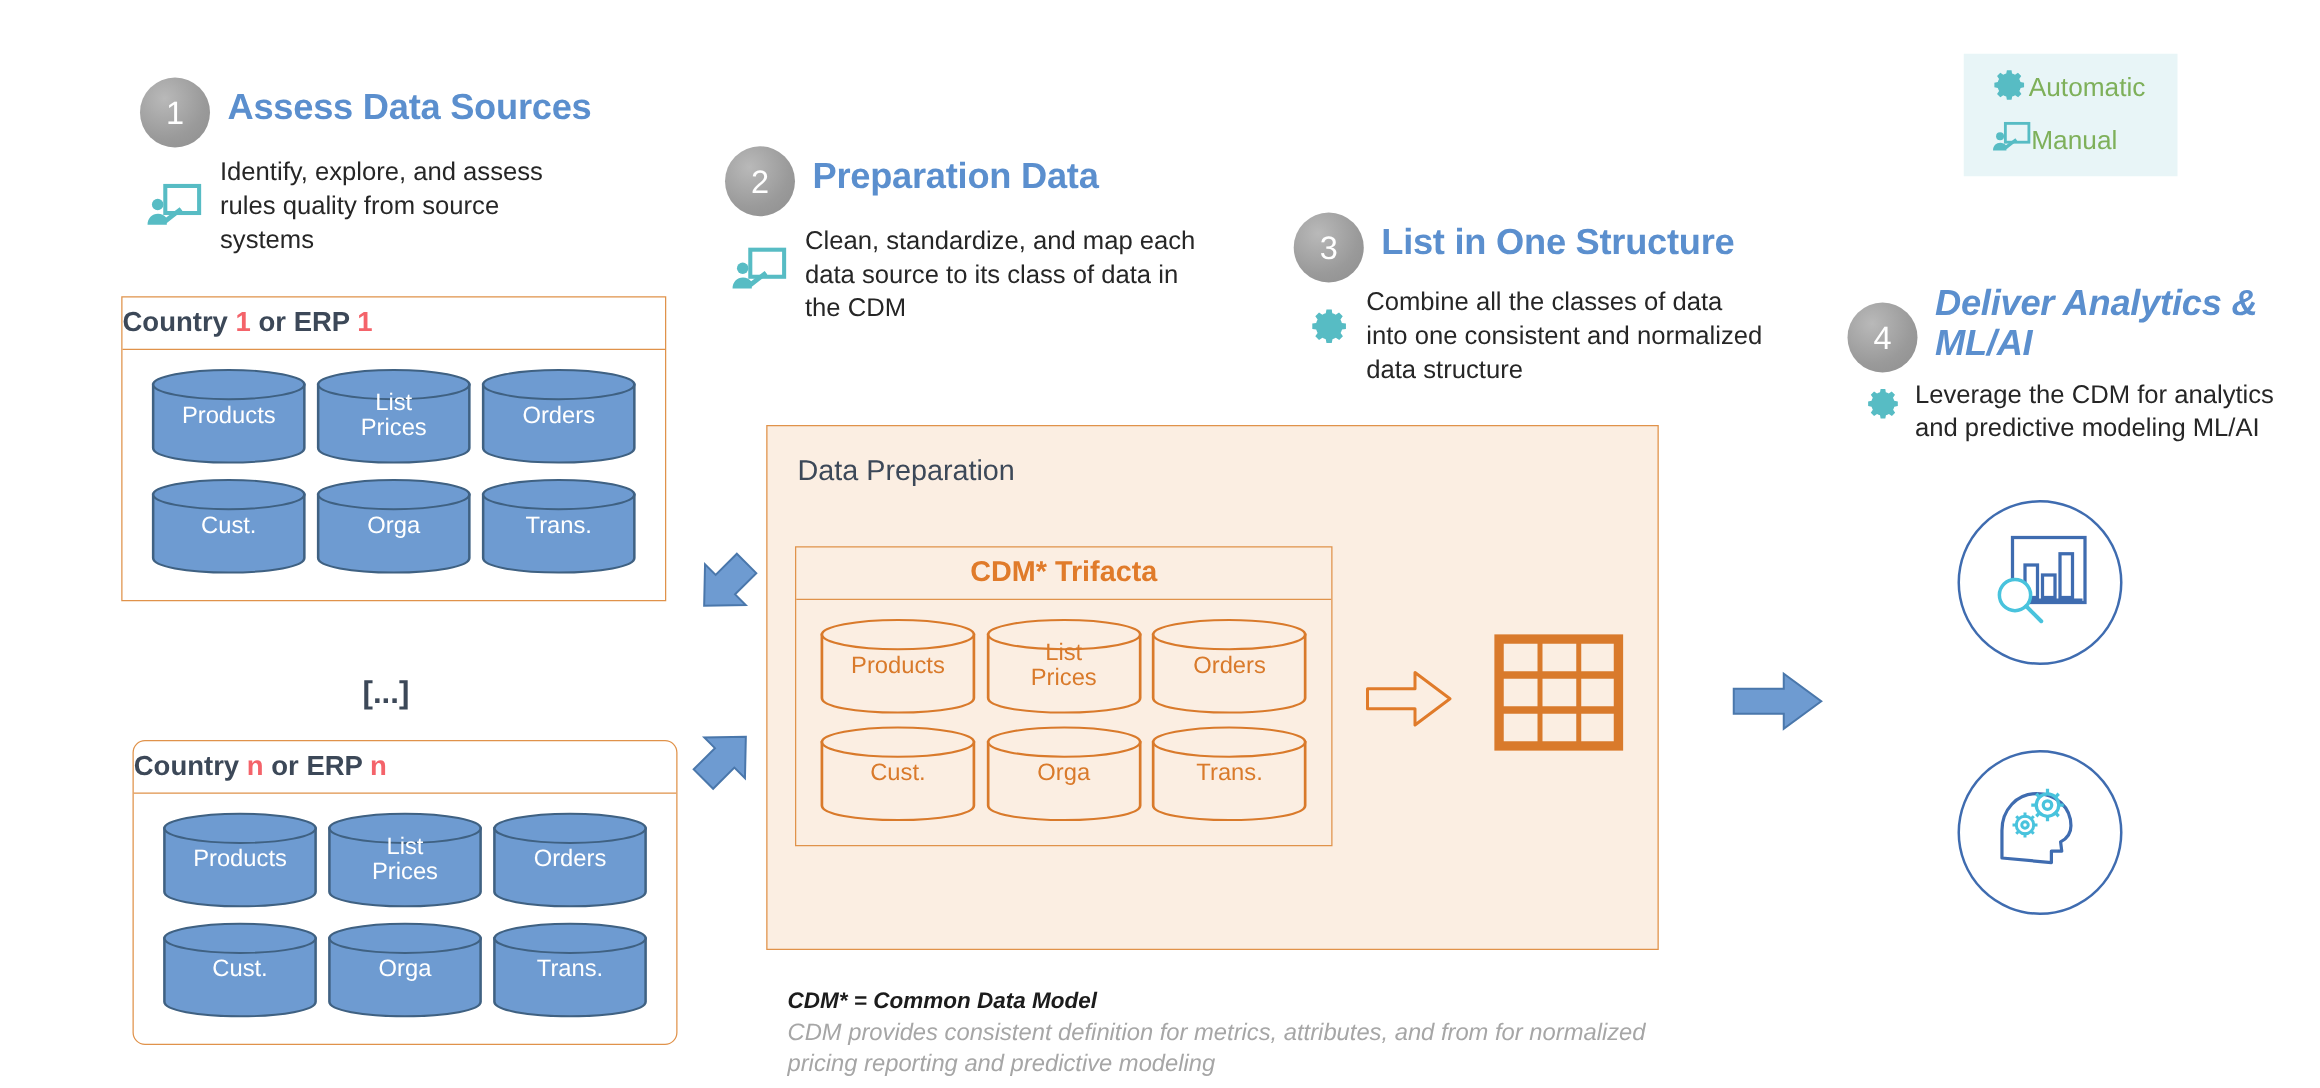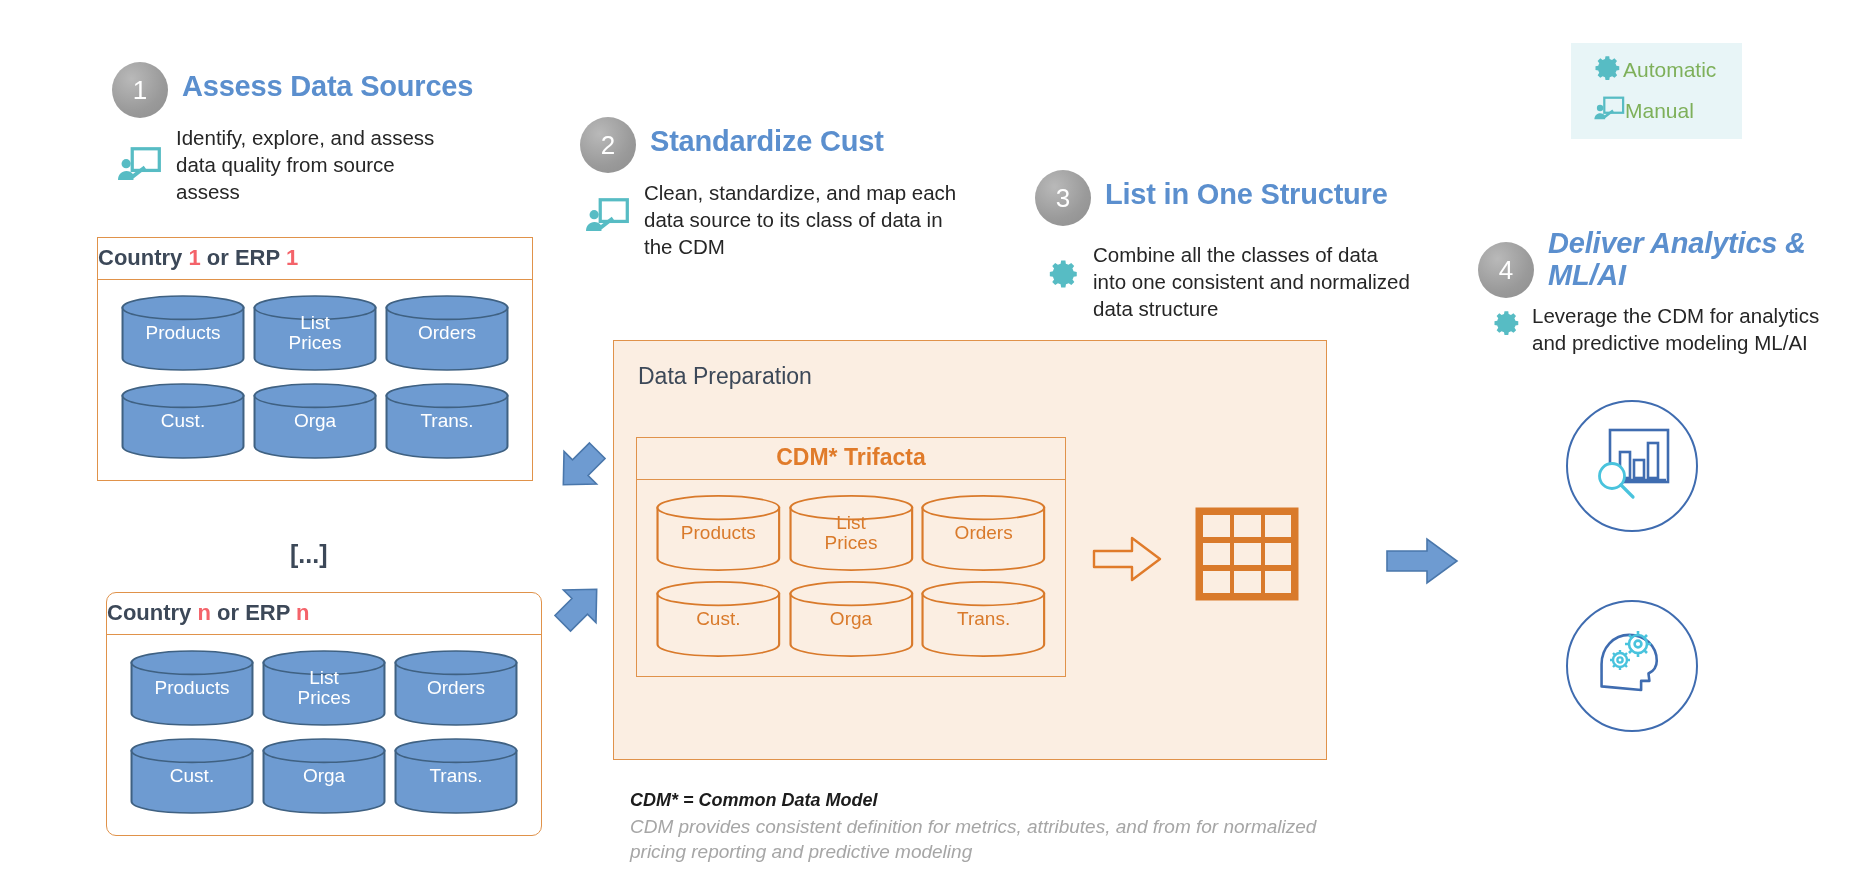--- a/index.html
+++ b/index.html
@@ -85,47 +85,47 @@
     <div class="step-title" style="padding-top:9px;">Assess Data Sources</div>
   </div>
   <div style="display:flex;align-items:flex-start;gap:14px;margin-top:6px;">
     <span class="ico" style="margin-left:4px;margin-top:22px;">
       <svg width="46" height="38" viewBox="0 0 34 28">
         <rect x="12" y="2" width="20" height="16" fill="none" stroke="#57bcc4" stroke-width="2.4"></rect>
         <circle cx="7.5" cy="13" r="3.4" fill="#57bcc4"></circle>
         <path fill="#57bcc4" d="M1.5 25c0-4 2.7-6.6 6.2-6.6 2 0 3.7.8 4.8 2.2l8-6 1.6 2.1-9.2 7.2v1.1z"></path>
       </svg>
     </span>
-    <div class="step-desc" style="width:280px;">Identify, explore, and assess data quality from source assess</div>
+    <div class="step-desc" style="width:280px;">Identify, explore, and assess rules quality from source systems</div>
   </div>
 </div>
 
 <div class="abs" style="left:580px;top:117px;width:420px;">
   <div style="display:flex;align-items:flex-start;gap:14px;">
     <div class="step-num">2</div>
-    <div class="step-title" style="padding-top:9px;">Standardize Cust</div>
+    <div class="step-title" style="padding-top:9px;">Preparation Data</div>
   </div>
   <div style="display:flex;align-items:flex-start;gap:14px;margin-top:6px;">
     <span class="ico" style="margin-left:4px;margin-top:18px;">
       <svg width="46" height="38" viewBox="0 0 34 28">
         <rect x="12" y="2" width="20" height="16" fill="none" stroke="#57bcc4" stroke-width="2.4"></rect>
         <circle cx="7.5" cy="13" r="3.4" fill="#57bcc4"></circle>
         <path fill="#57bcc4" d="M1.5 25c0-4 2.7-6.6 6.2-6.6 2 0 3.7.8 4.8 2.2l8-6 1.6 2.1-9.2 7.2v1.1z"></path>
       </svg>
     </span>
     <div class="step-desc" style="width:330px;">Clean, standardize, and map each data source to its class of data in the CDM</div>
   </div>
 </div>
 
 <div class="abs" style="left:1035px;top:170px;width:430px;">
   <div style="display:flex;align-items:flex-start;gap:14px;">
     <div class="step-num">3</div>
     <div class="step-title" style="padding-top:9px;">List in One Structure</div>
   </div>
-  <div style="display:flex;align-items:flex-start;gap:12px;margin-top:15px;">
+  <div style="display:flex;align-items:flex-start;gap:12px;margin-top:2px;">
     <span class="ico" style="margin-left:12px;margin-top:16px;">
       <svg width="34" height="34" viewBox="0 0 24 24">
           <path fill="#57bcc4" d="M12 8.2a3.8 3.8 0 100 7.6 3.8 3.8 0 000-7.6zm0 5.6a1.8 1.8 0 110-3.6 1.8 1.8 0 010 3.6z"></path>
           <path fill="#57bcc4" d="M21 13.5v-3l-2.3-.4a7 7 0 00-.8-1.9l1.3-1.9-2.1-2.1-1.9 1.3a7 7 0 00-1.9-.8L13 2.5h-3l-.4 2.2a7 7 0 00-1.9.8L5.8 4.2 3.7 6.3l1.3 1.9a7 7 0 00-.8 1.9l-2.2.4v3l2.2.4c.2.7.5 1.3.8 1.9l-1.3 1.9 2.1 2.1 1.9-1.3c.6.3 1.2.6 1.9.8l.4 2.2h3l.4-2.2c.7-.2 1.3-.5 1.9-.8l1.9 1.3 2.1-2.1-1.3-1.9c.3-.6.6-1.2.8-1.9l2.2-.4z"></path>
         </svg>
     </span>
     <div class="step-desc" style="width:320px;">Combine all the classes of data into one consistent and normalized data structure</div>
   </div>
 </div>
 

